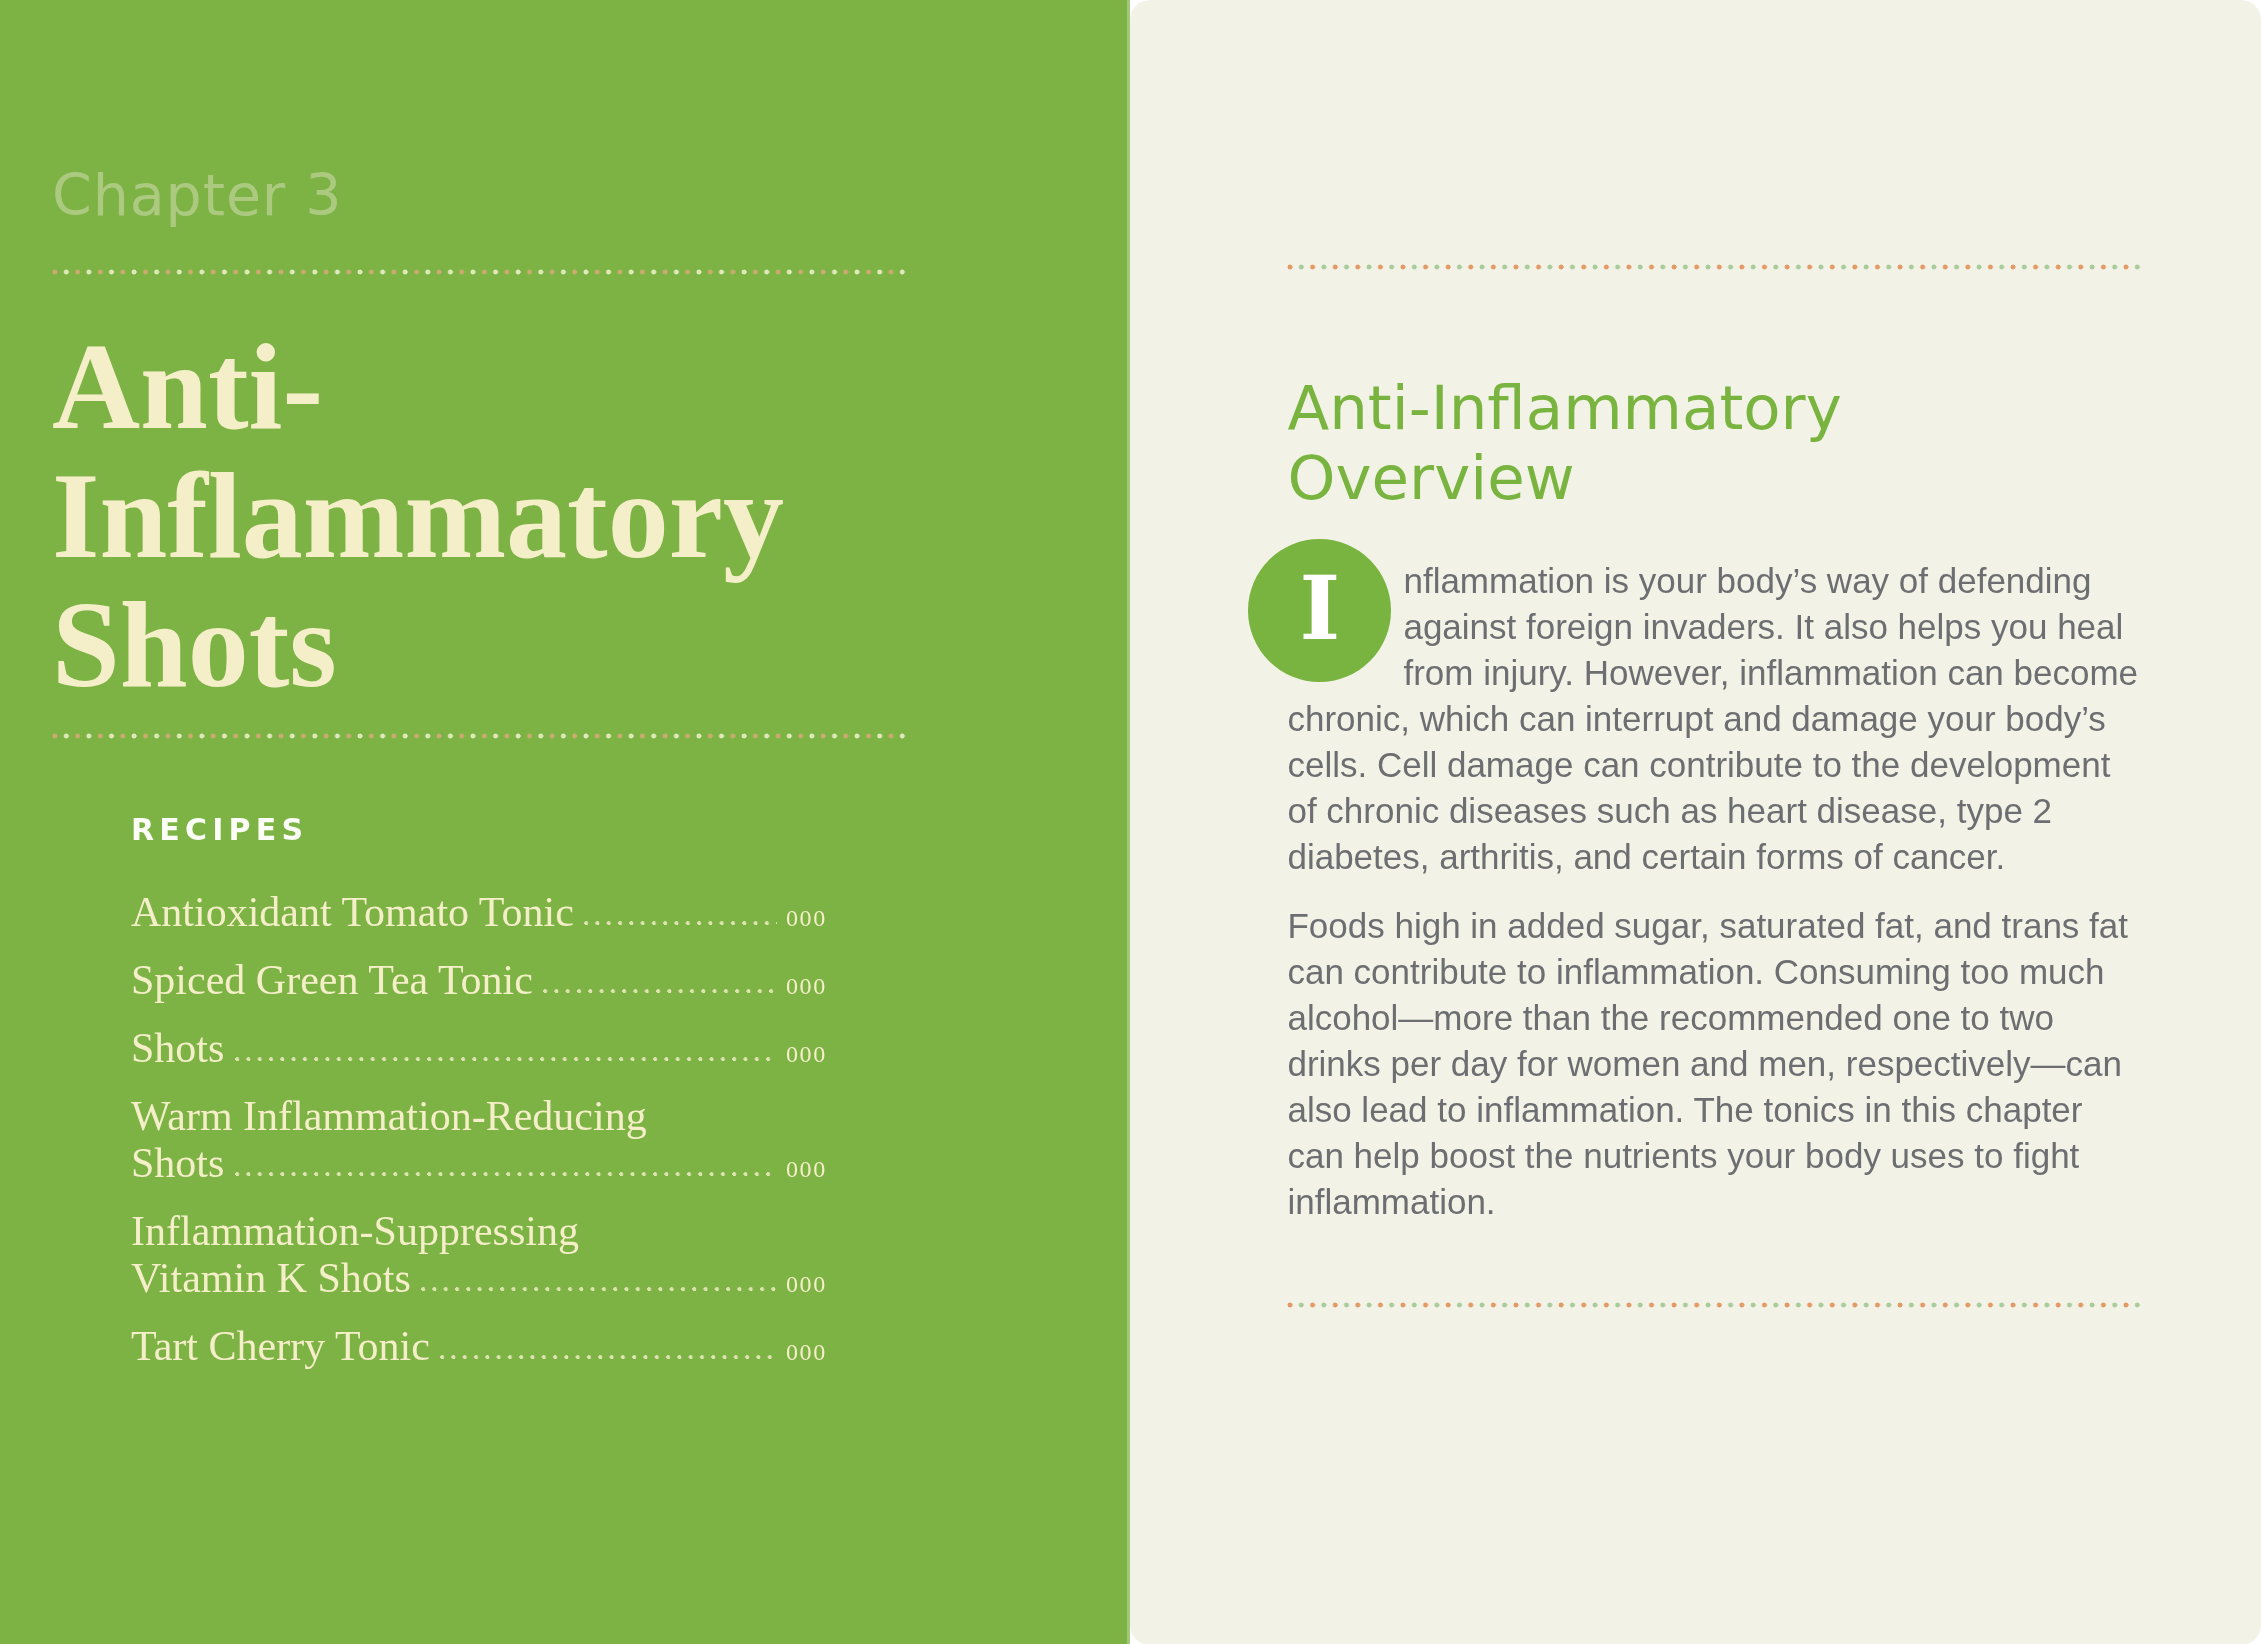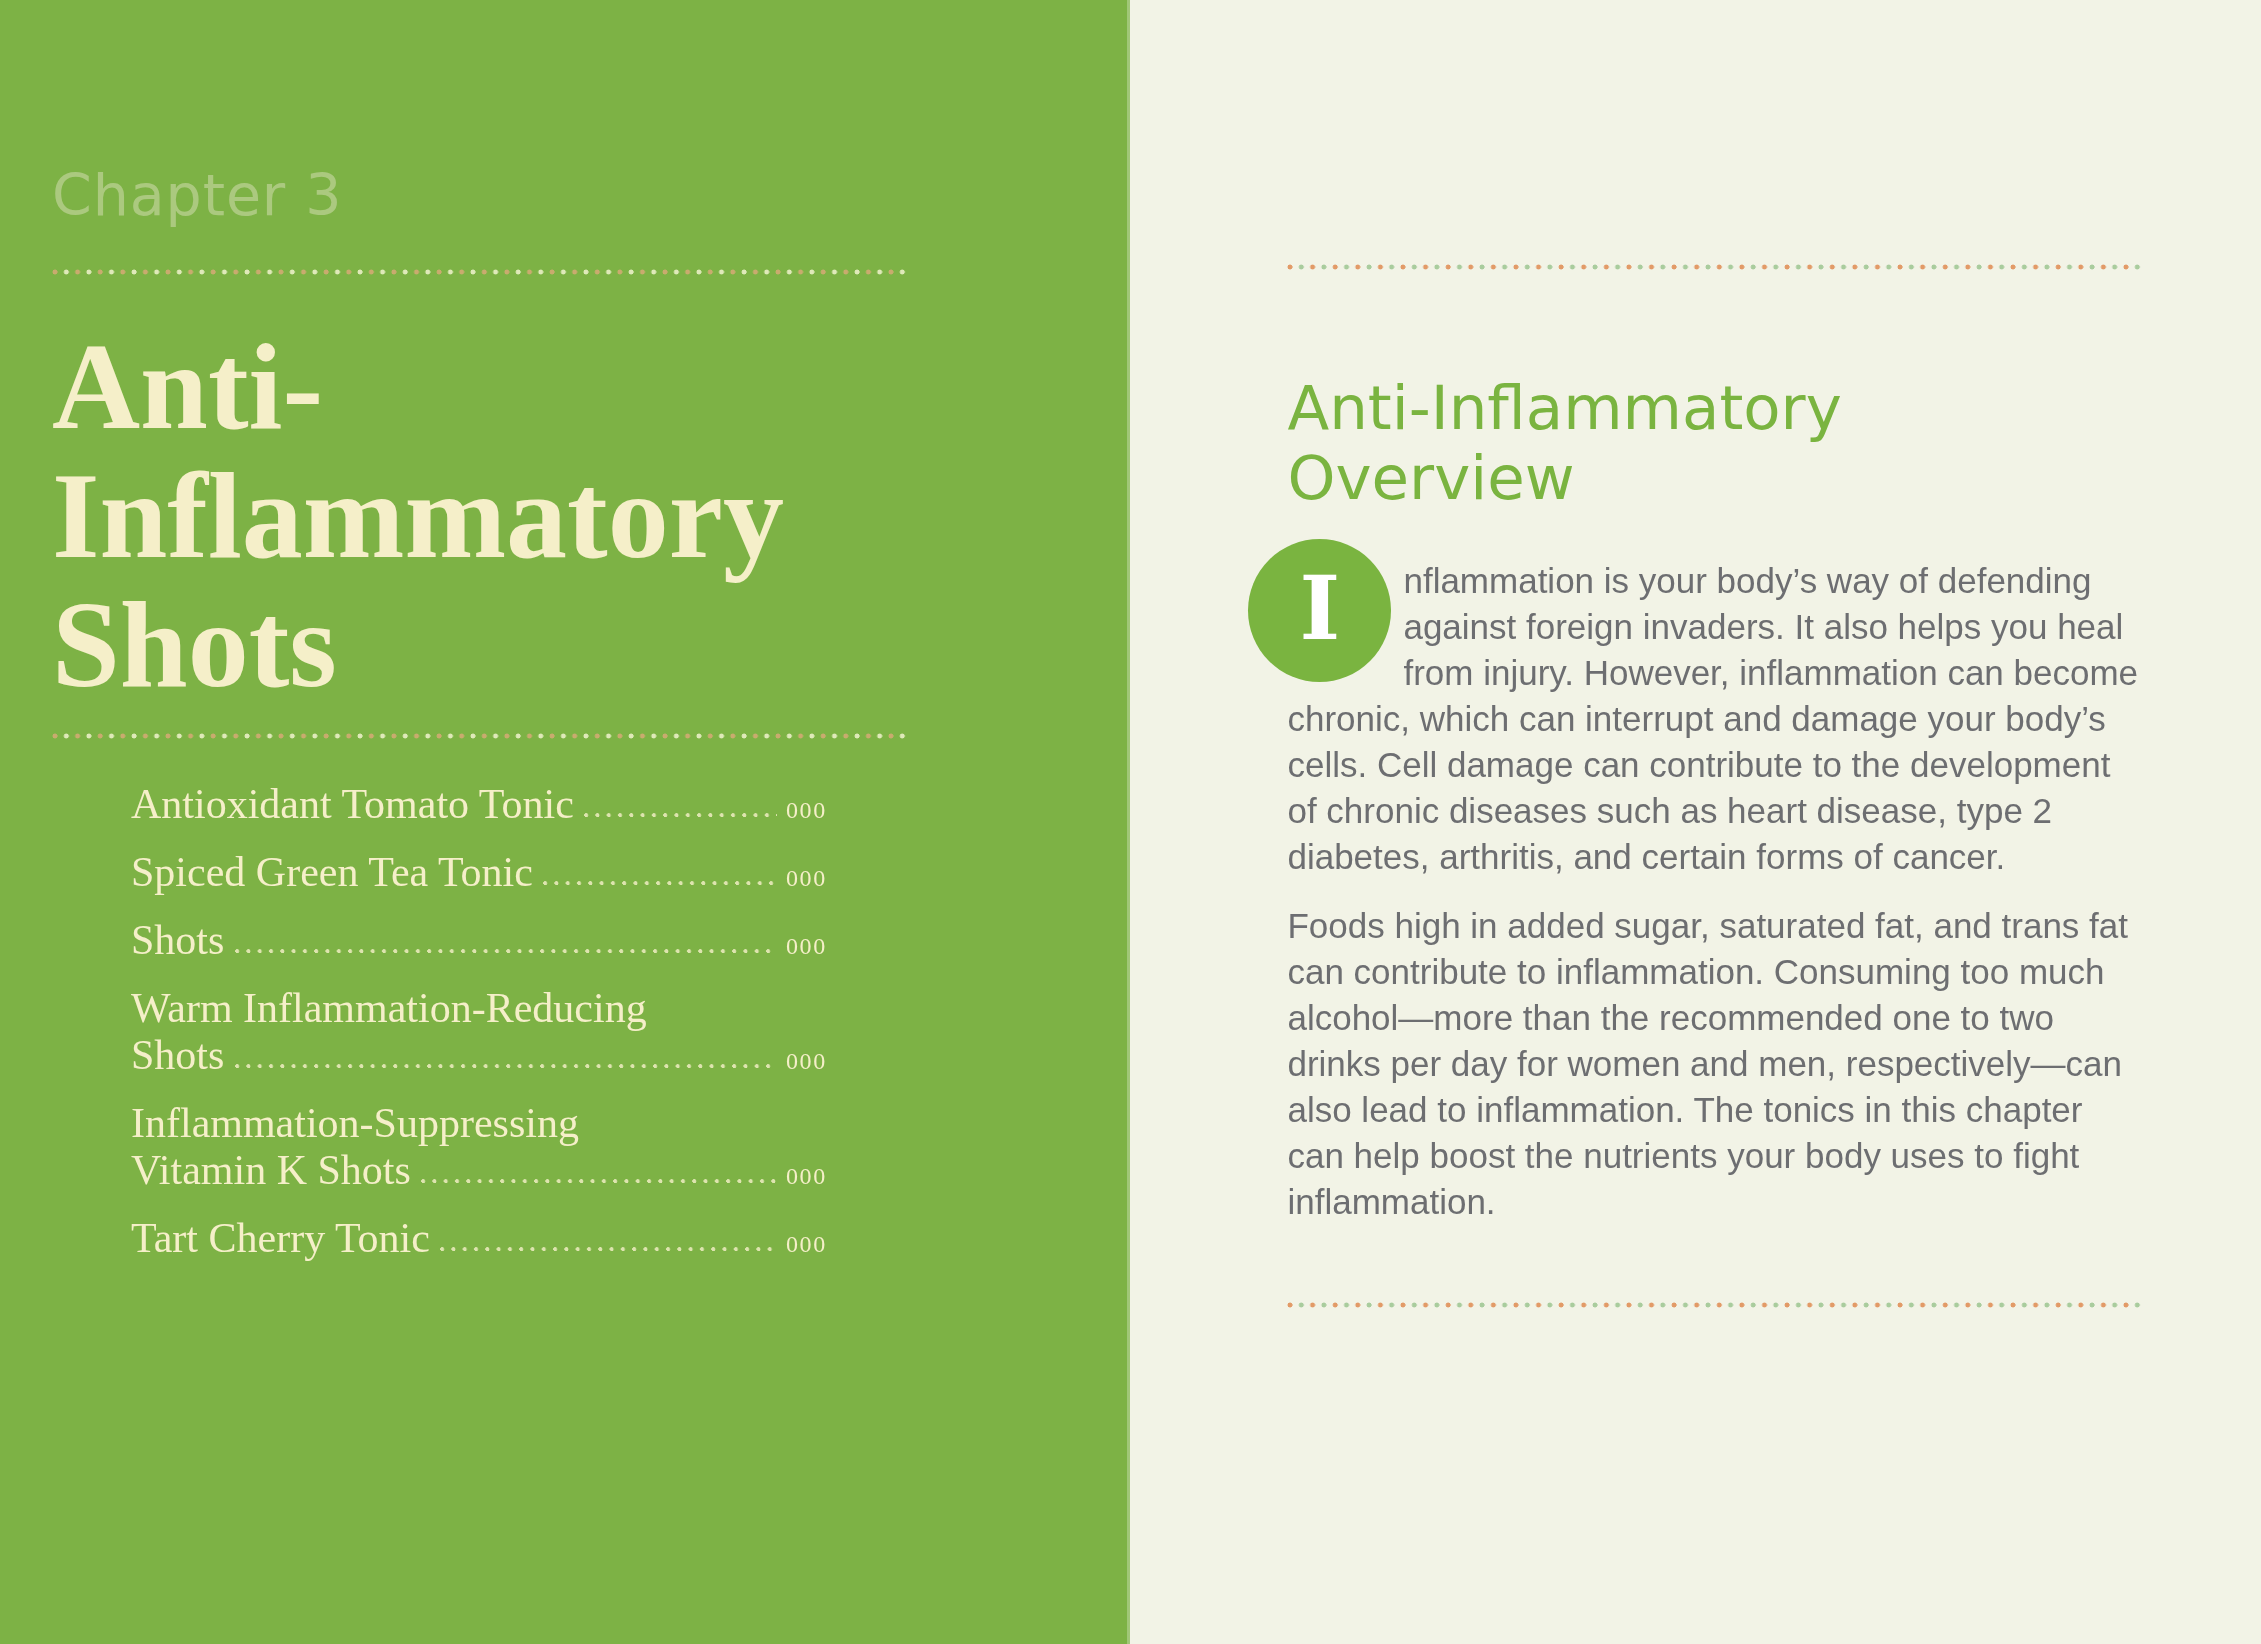--- a/index.html
+++ b/index.html
@@ -75,20 +75,21 @@
     background-repeat:repeat-x;
   }
   .r-page { font-size:24px; letter-spacing:1.7px; }
 
   
   .page-right {
     width:1131px; height:1645px;
     background:var(--cream_bg);
     box-sizing:border-box;
     padding:264px 120px 8px 157px;
+    border-radius:20px;
   }
   .overview-heading {
     margin:103px 0 0 0;
     font-family:"DejaVu Sans", sans-serif;
     font-weight:normal;
     font-size:61px; line-height:70px;
     color:var(--heading_green);
   }
   .overview-heading span { display:block; }
   .body-para {
@@ -126,20 +127,21 @@
     <div class="dotline green-dots dl1"></div>
 
     <h1 class="title">
       <span class="tline">Anti-</span>
       <span class="tline">Inflammatory</span>
       <span class="tline">Shots</span>
     </h1>
 
     <div class="dotline green-dots dl2"></div>
 
+    <div class="recipes-head">RECIPES</div>
 
     <div class="recipes">
 
       <div class="recipe">
 
         <div class="r-row">
           <span class="r-name">Antioxidant Tomato Tonic</span>
           <span class="leader"></span>
           <span class="r-page">000</span>
         </div>

